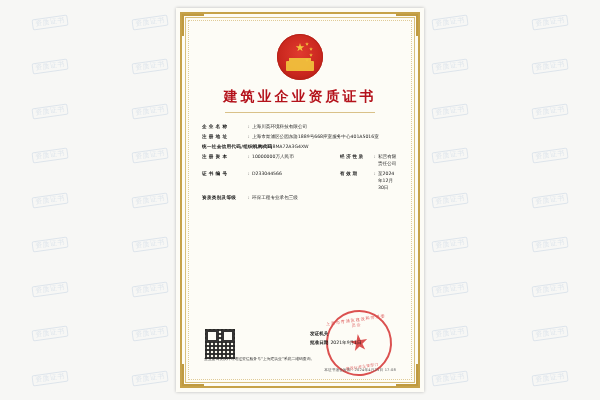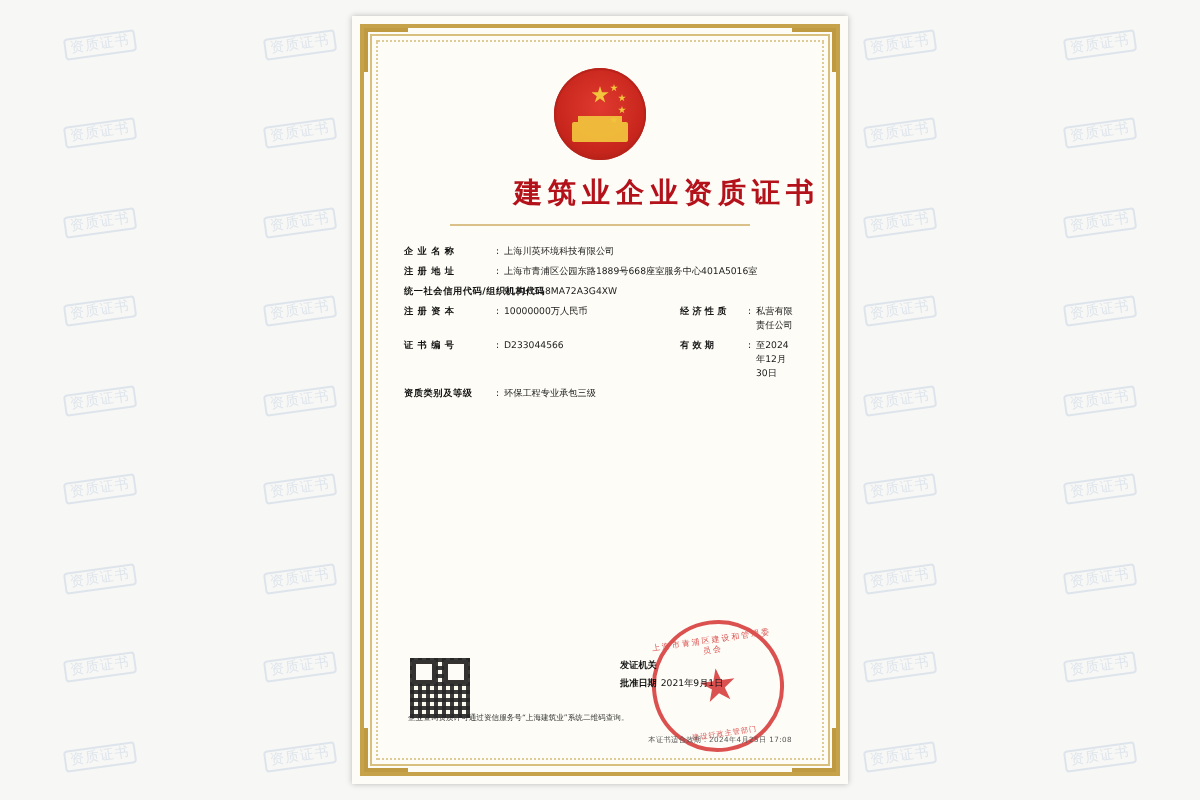--- a/index.html
+++ b/index.html
@@ -143,21 +143,21 @@
     clip-path: polygon(50% 0%, 61% 35%, 98% 35%, 68% 57%, 79% 91%, 50% 70%, 21% 91%, 32% 57%, 2% 35%, 39% 35%);
   }
   .emblem .m1 { left: 28px; top: 8px; }
   .emblem .m2 { left: 32px; top: 13px; }
   .emblem .m3 { left: 32px; top: 19px; }
   .emblem .m4 { left: 28px; top: 24px; }
 
   
   .cert-title {
     margin: 8px 0 0;
-    text-align: right;
+    text-align: center;
     color: #b4121b;
     font-size: 14px;
     font-weight: bold;
     letter-spacing: 3px;
     font-family: "DejaVu Sans", "Liberation Sans", sans-serif;
   }
   .title-rule {
     width: 150px;
     height: 1px;
     background: #d9c189;

